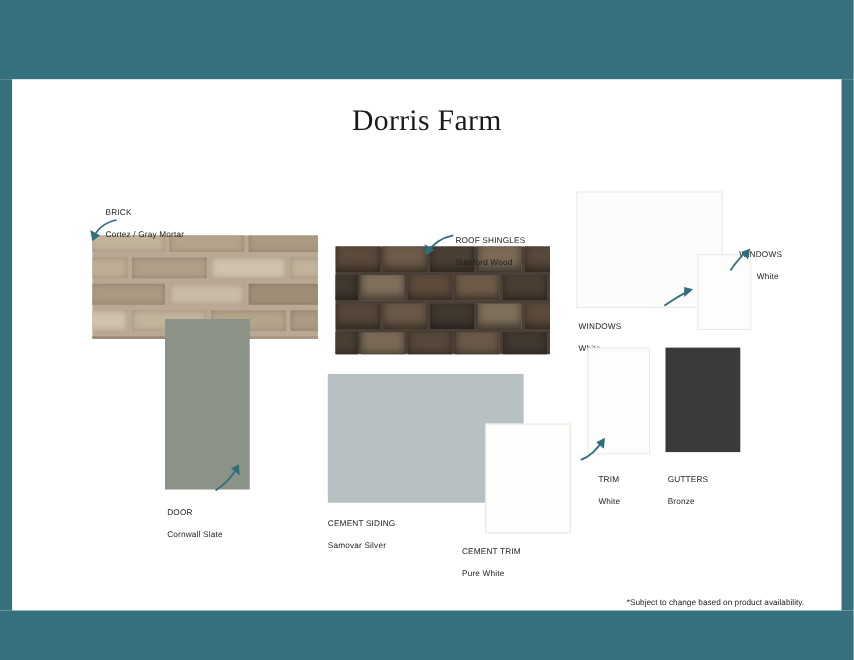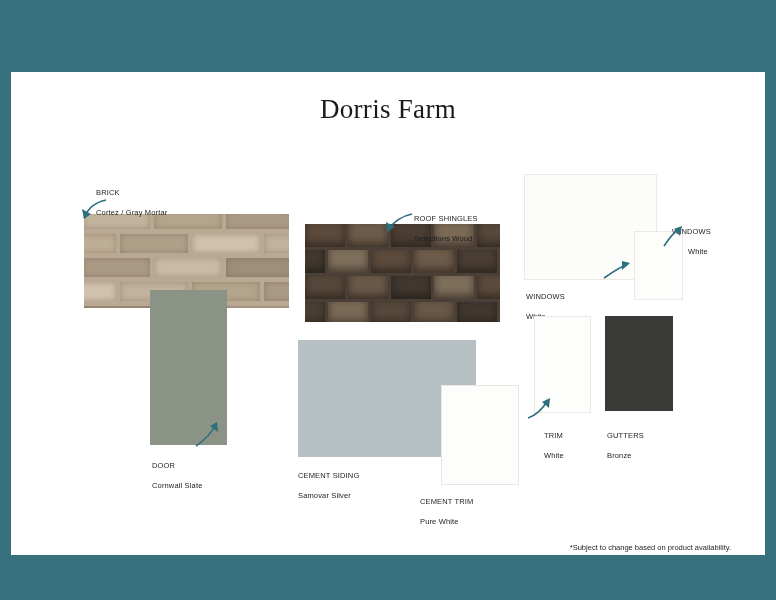--- a/index.html
+++ b/index.html
@@ -216,21 +216,21 @@
       <div class="shingle-row" style="top: 78px;">
         <div class="shingle-tab" style="left: -20px; width: 40px; height: 23px; background: rgb(75, 63, 52); box-shadow: rgba(20, 14, 10, 0.55) 0px -4px 8px inset;"></div>
         <div class="shingle-tab" style="left: 23px; width: 40px; height: 23px; background: rgb(122, 106, 86); box-shadow: rgba(20, 14, 10, 0.55) 0px -4px 8px inset;"></div>
         <div class="shingle-tab" style="left: 66px; width: 40px; height: 23px; background: rgb(86, 72, 58); box-shadow: rgba(20, 14, 10, 0.55) 0px -4px 8px inset;"></div>
         <div class="shingle-tab" style="left: 109px; width: 40px; height: 23px; background: rgb(106, 89, 72); box-shadow: rgba(20, 14, 10, 0.55) 0px -4px 8px inset;"></div>
         <div class="shingle-tab" style="left: 152px; width: 40px; height: 23px; background: rgb(65, 56, 48); box-shadow: rgba(20, 14, 10, 0.55) 0px -4px 8px inset;"></div>
       </div>
     </div>
   <div class="label" style="left:414px; top:204px;">
     <span class="l1">ROOF SHINGLES</span>
-    <span class="l2">Selections Wood</span>
+    <span class="l2">Stanford Wood</span>
   </div>
   <svg class="arrow" style="left:380px; top:208px;" width="36" height="30" viewBox="0 0 36 30">
     <path d="M32 6 C 22 8, 14 13, 8 22" stroke="#2d6f7e" stroke-width="1.6" fill="none"></path>
     <path d="M7 24 L 6 14 L 15 19 Z" fill="#2d6f7e"></path>
   </svg>
 
   <div class="swatch" style="left:298px; top:340px; width:178px; height:117px; background:#b7c0c2;"></div>
   <div class="label" style="left:298px; top:461px;">
     <span class="l1">CEMENT SIDING</span>
     <span class="l2">Samovar Silver</span>

